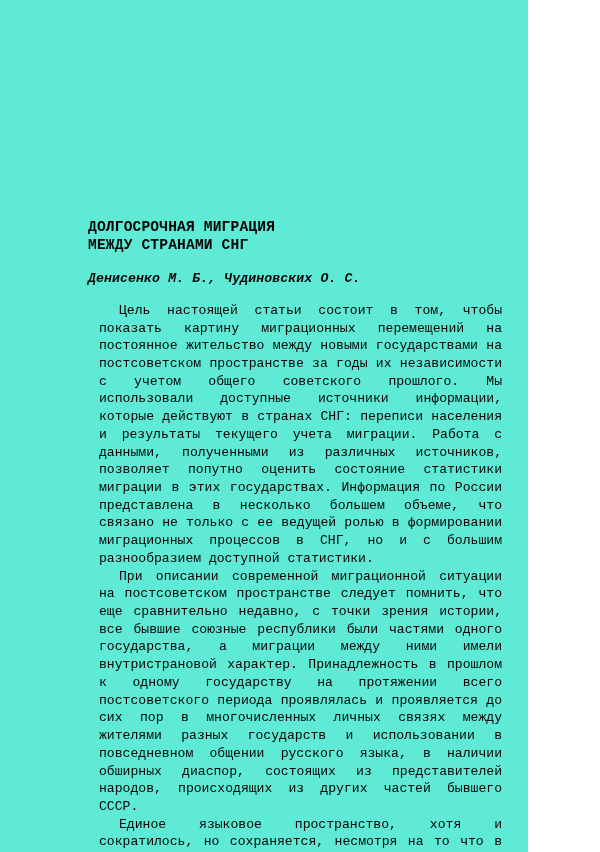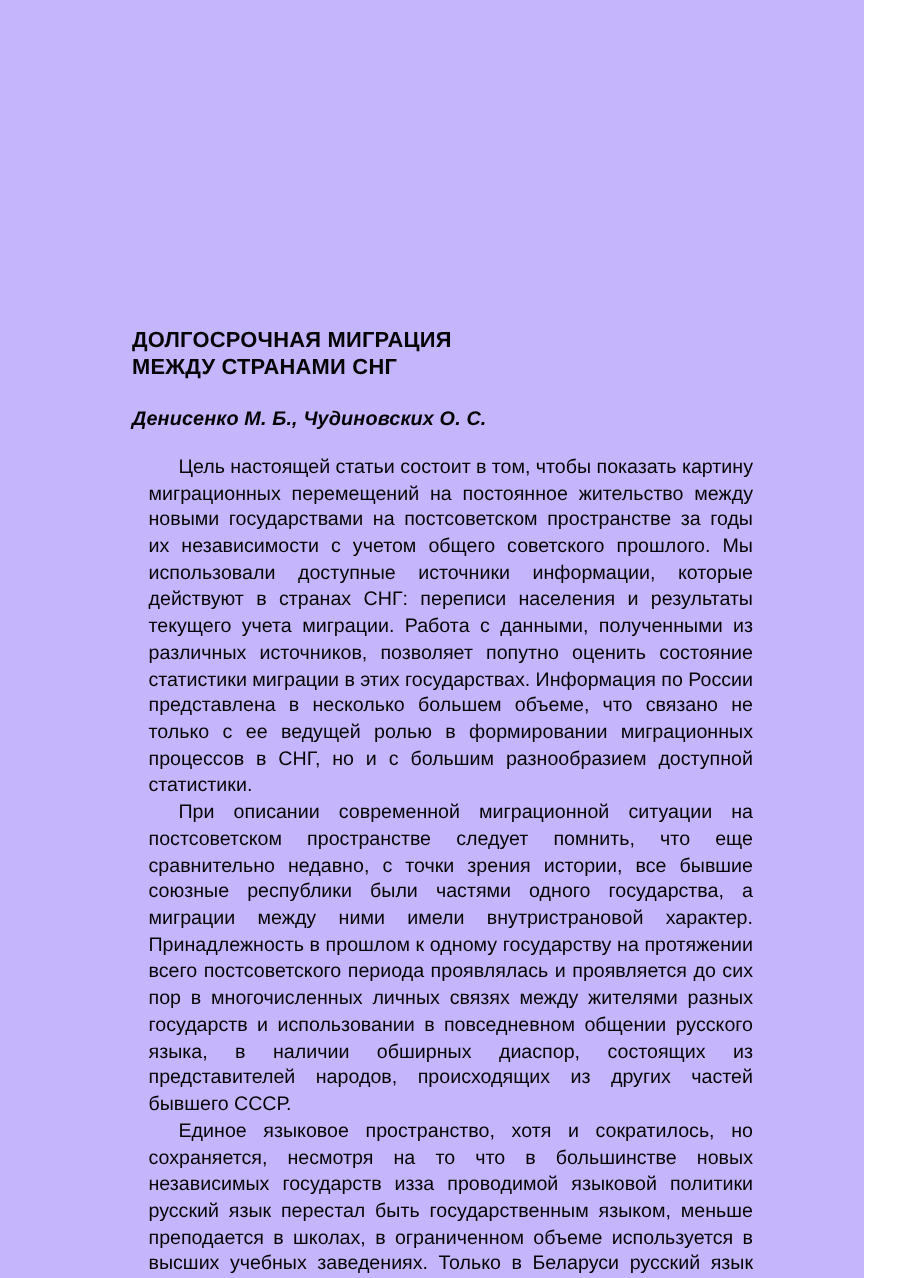--- a/index.html
+++ b/index.html
@@ -2,25 +2,25 @@
 <html lang="ru"><head>
 <meta charset="utf-8">
 <style>
   html, body {
     margin: 0;
     padding: 0;
     background: #ffffff;
   }
   .page {
     position: relative;
-    width: 576px;
+    width: 528px;
     height: 852px;
-    background: #c4b5fd;
+    background: #5eead4;
     overflow: hidden;
-    font-family: Liberation Sans, sans-serif;
+    font-family: Liberation Mono, monospace;
     color: #050505;
     -webkit-font-smoothing: antialiased;
   }
   .content {
     position: absolute;
     left: 88px;
     top: 218px;
     width: 425px;
   }
   .article-title {

